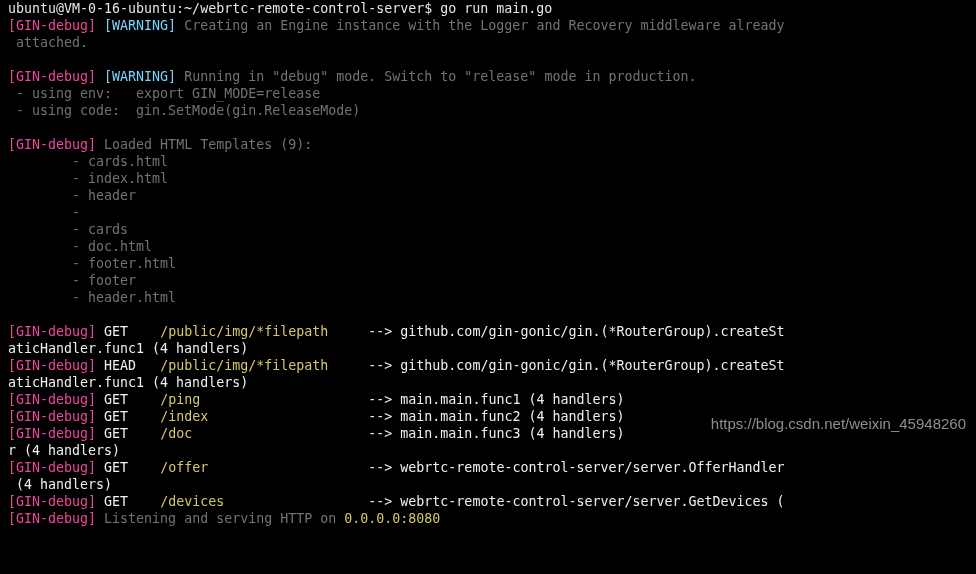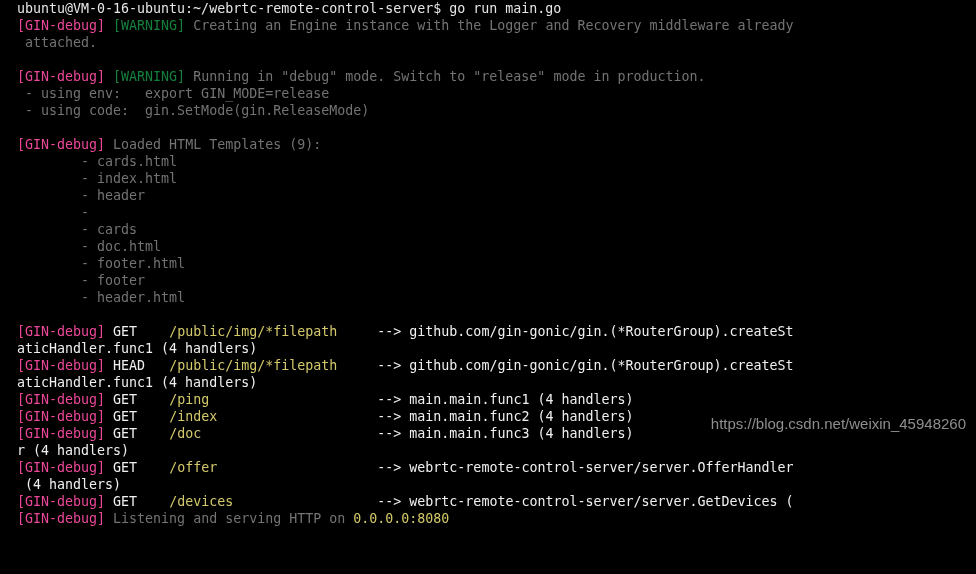--- a/index.html
+++ b/index.html
@@ -13,35 +13,35 @@
     height: 574px;
     overflow: hidden;
     font-family: "DejaVu Sans Mono", "Liberation Mono", monospace;
   }
   #terminal {
     position: relative;
     width: 976px;
     height: 436px;
     background: #000000;
     box-sizing: border-box;
-    padding: 0px 0px 0px 17px;
+    padding: 0px 0px 0px 8px;
   }
   .line {
     font-family: "DejaVu Sans Mono", "Liberation Mono", monospace;
     font-size: 13.3px;
     line-height: 17px;
     height: 17px;
     white-space: pre;
     color: #d8d8d8;
     letter-spacing: 0px;
   }
   .seg-prompt   { color: #e6e6e6; }
   .seg-plain    { color: #737373; }
   .seg-debug    { color: #ec4899; }
-  .seg-warning  { color: #15803d; }
+  .seg-warning  { color: #7dd3fc; }
   .seg-path     { color: #d4c96a; }
   .seg-method   { color: #f0f0f0; }
   .seg-arrow    { color: #f0f0f0; }
   .seg-handler  { color: #f0f0f0; }
   .seg-addr     { color: #d4c96a; }
   #watermark {
     position: absolute;
     right: 10px;
     bottom: 4px;
     font-family: "Liberation Sans", "DejaVu Sans", sans-serif;

